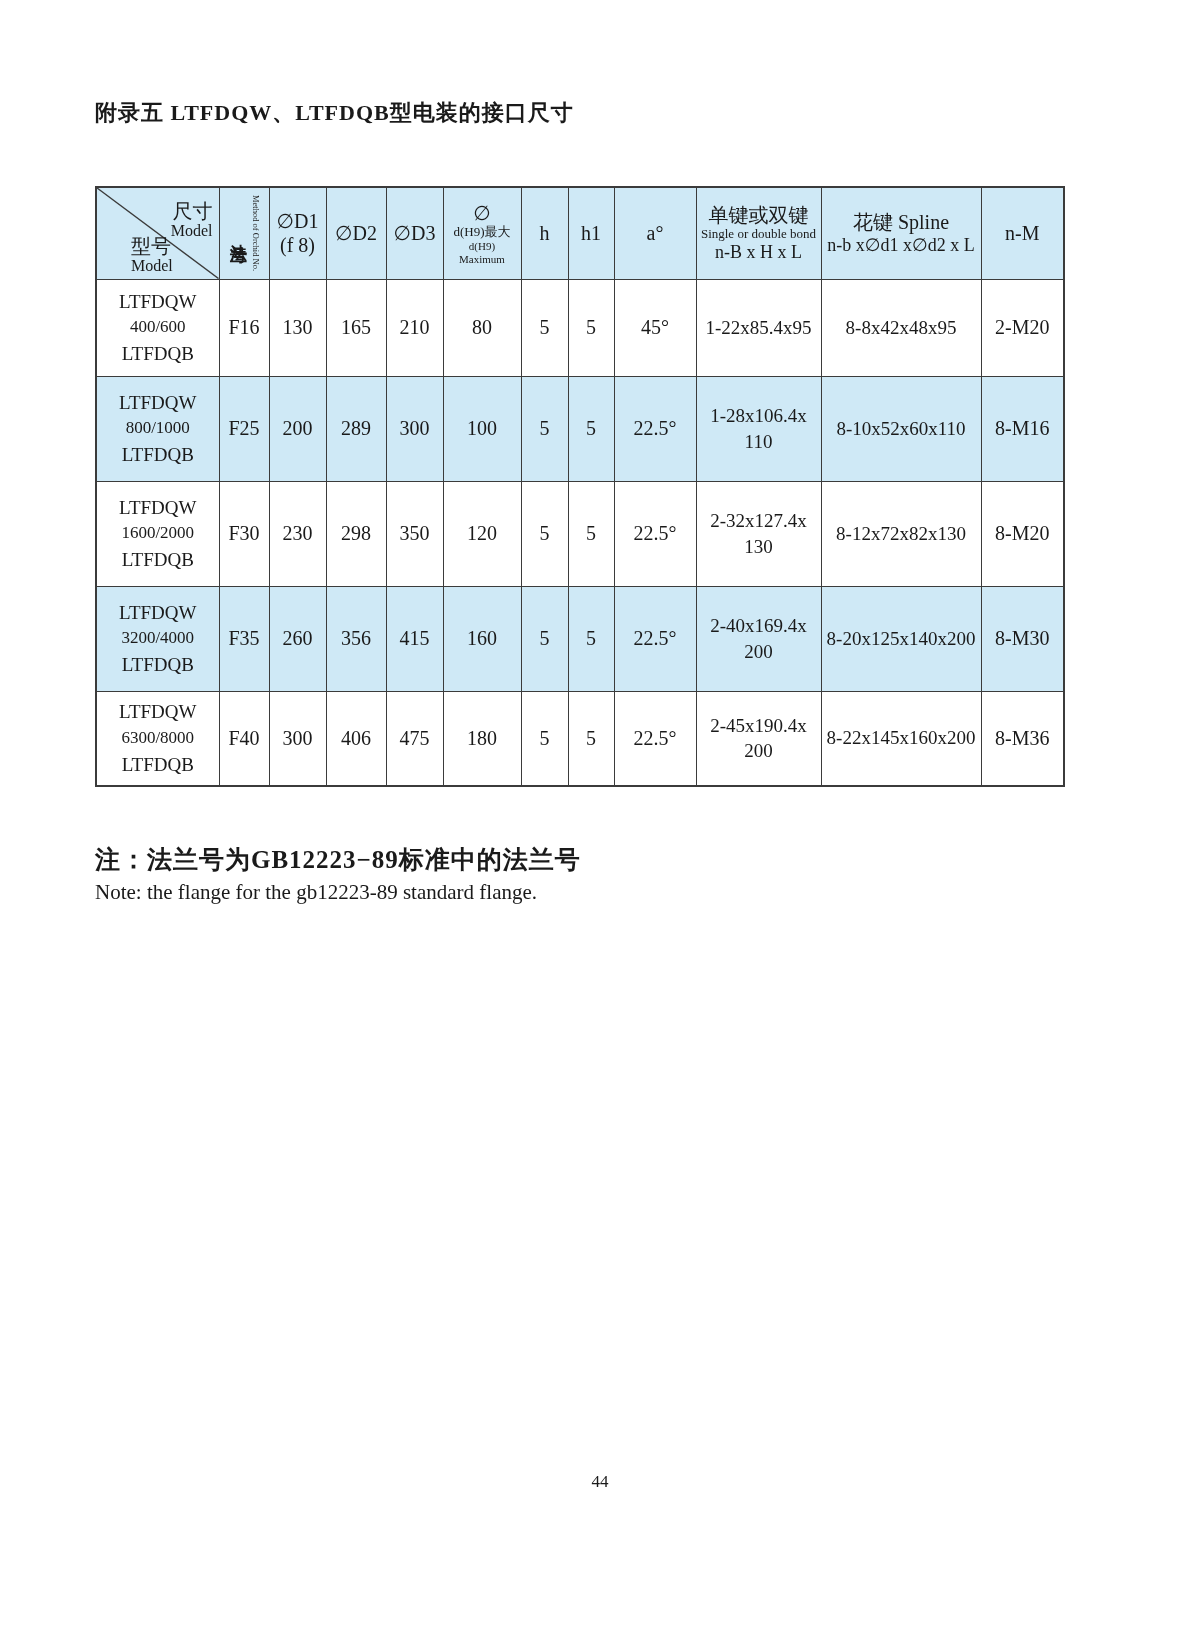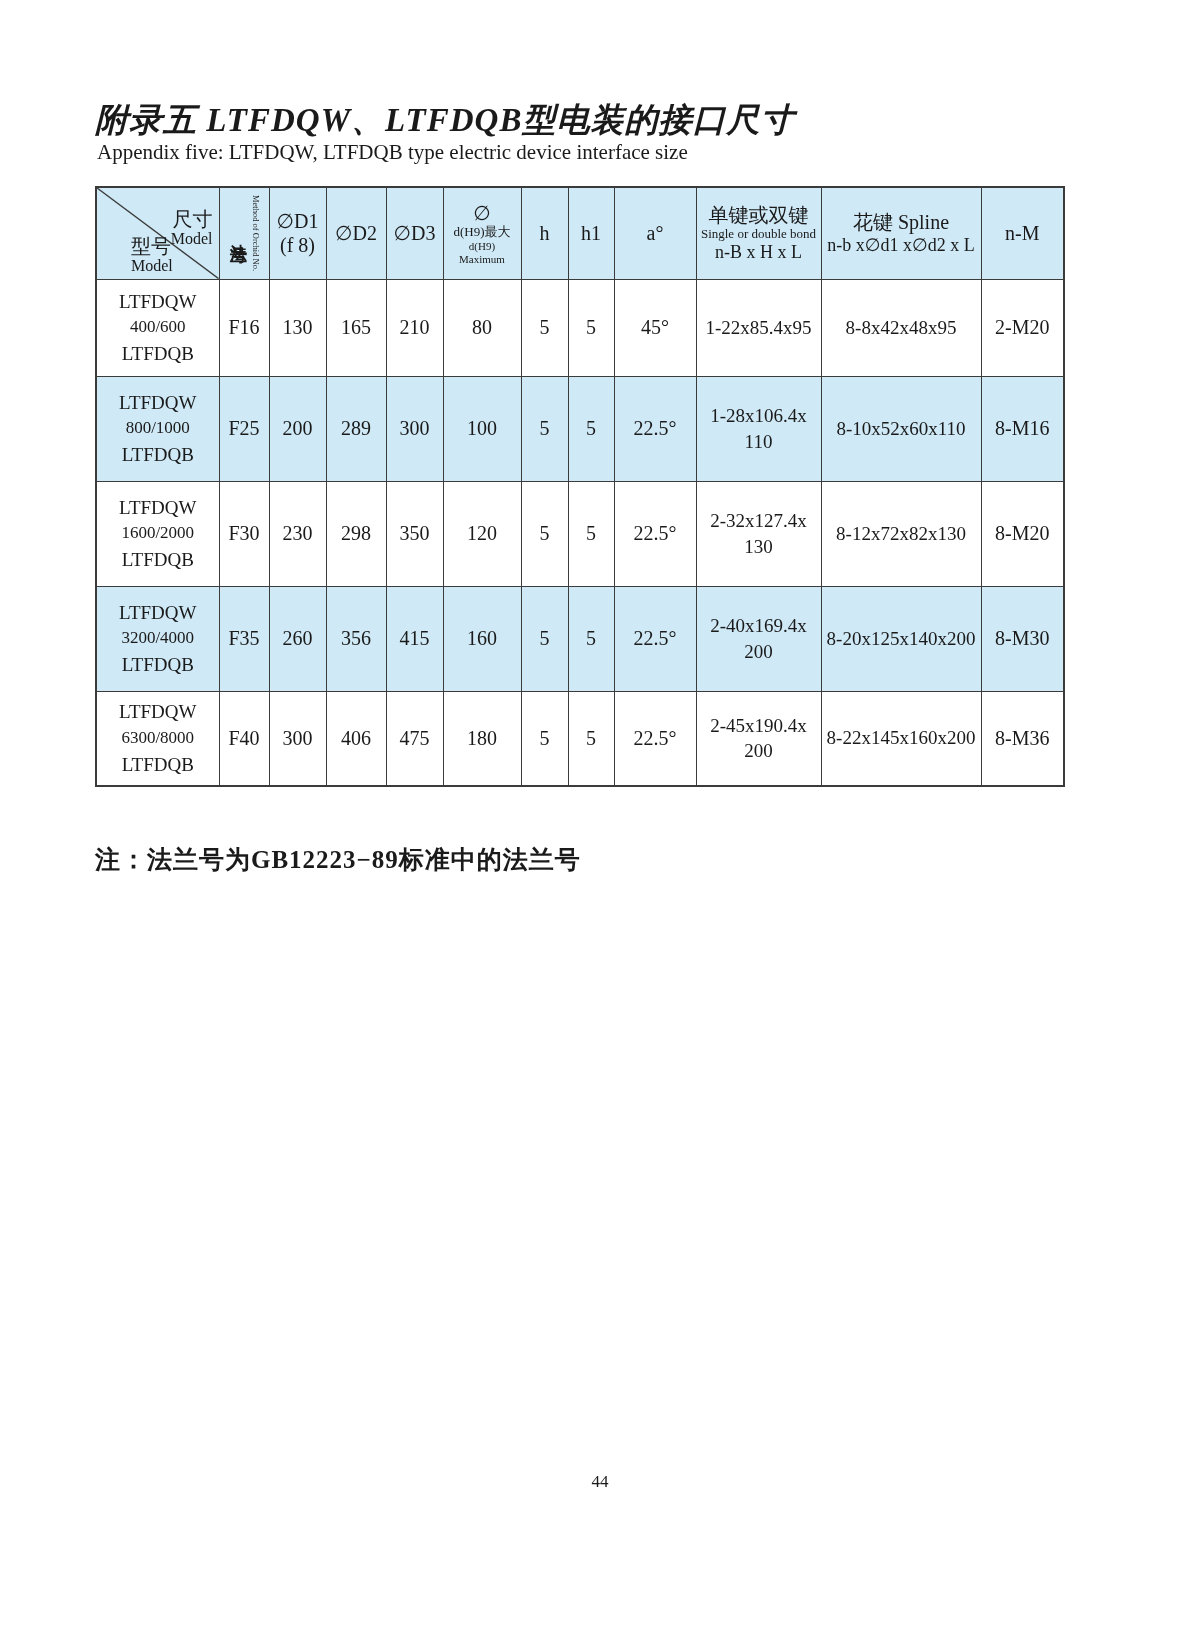--- a/index.html
+++ b/index.html
@@ -9,24 +9,23 @@
     width: 1200px;
     height: 1629px;
     margin: 0 auto;
     background: #ffffff;
     font-family: "Liberation Serif", "DejaVu Serif", serif;
     color: #1a1a1a;
   }
   .title-zh {
     position: absolute;
     left: 95px; top: 98px;
-    font-size: 33px;
+    font-size: 22px;
     font-weight: bold;
     letter-spacing: 1px;
-    font-style: italic;
   }
   .title-en {
     position: absolute;
     left: 97px; top: 140px;
     font-size: 21px;
   }
   table.spec {
     position: absolute;
     left: 95px; top: 186px;
     width: 968px;
@@ -53,21 +52,21 @@
   .model-mid { font-size: 17px; display: block; }
   .model-top, .model-bot { display: block; }
 
   
   th.corner { position: relative; padding: 0; }
   th.corner svg.diag {
     position: absolute; left: 0; top: 0;
     width: 100%; height: 100%;
   }
   .corner-size {
-    position: absolute; right: 6px; top: 20px;
+    position: absolute; right: 6px; top: 12px;
     text-align: right; line-height: 1.1;
   }
   .corner-model {
     position: absolute; left: 6px; bottom: 4px;
     text-align: left; line-height: 1.1; margin-left: 28px;
   }
   .corner-zh { font-size: 20px; display: block; }
   .corner-en { font-size: 16px; display: block; }
 
   
@@ -118,21 +117,20 @@
     text-align: center;
     font-size: 17px;
   }
 </style>
 </head>
 <body>
 
 <div class="page">
 
   <div class="title-zh">附录五 LTFDQW、LTFDQB型电装的接口尺寸</div>
-  <div class="title-en">Appendix five: LTFDQW, LTFDQB type electric device interface size</div>
 
   <table class="spec">
     <colgroup>
       <col style="width:123px">
         <col style="width:50px">
         <col style="width:57px">
       <col style="width:60px">
         <col style="width:57px">
         <col style="width:78px">
       <col style="width:47px">
@@ -280,16 +278,17 @@
         <td class="val">5</td>
         <td class="val">22.5°</td>
         <td class="key-cell">2-45x190.4x 200</td>
         <td class="spline-cell">8-22x145x160x200</td>
         <td class="val">8-M36</td>
       </tr>
     </tbody>
   </table>
 
   <div class="note-zh">注：法兰号为GB12223−89标准中的法兰号</div>
+  <div class="note-en">Note: the flange for the gb12223-89 standard flange.</div>
 
   <div class="page-number">44</div>
 
 </div>
 
 </body></html>

